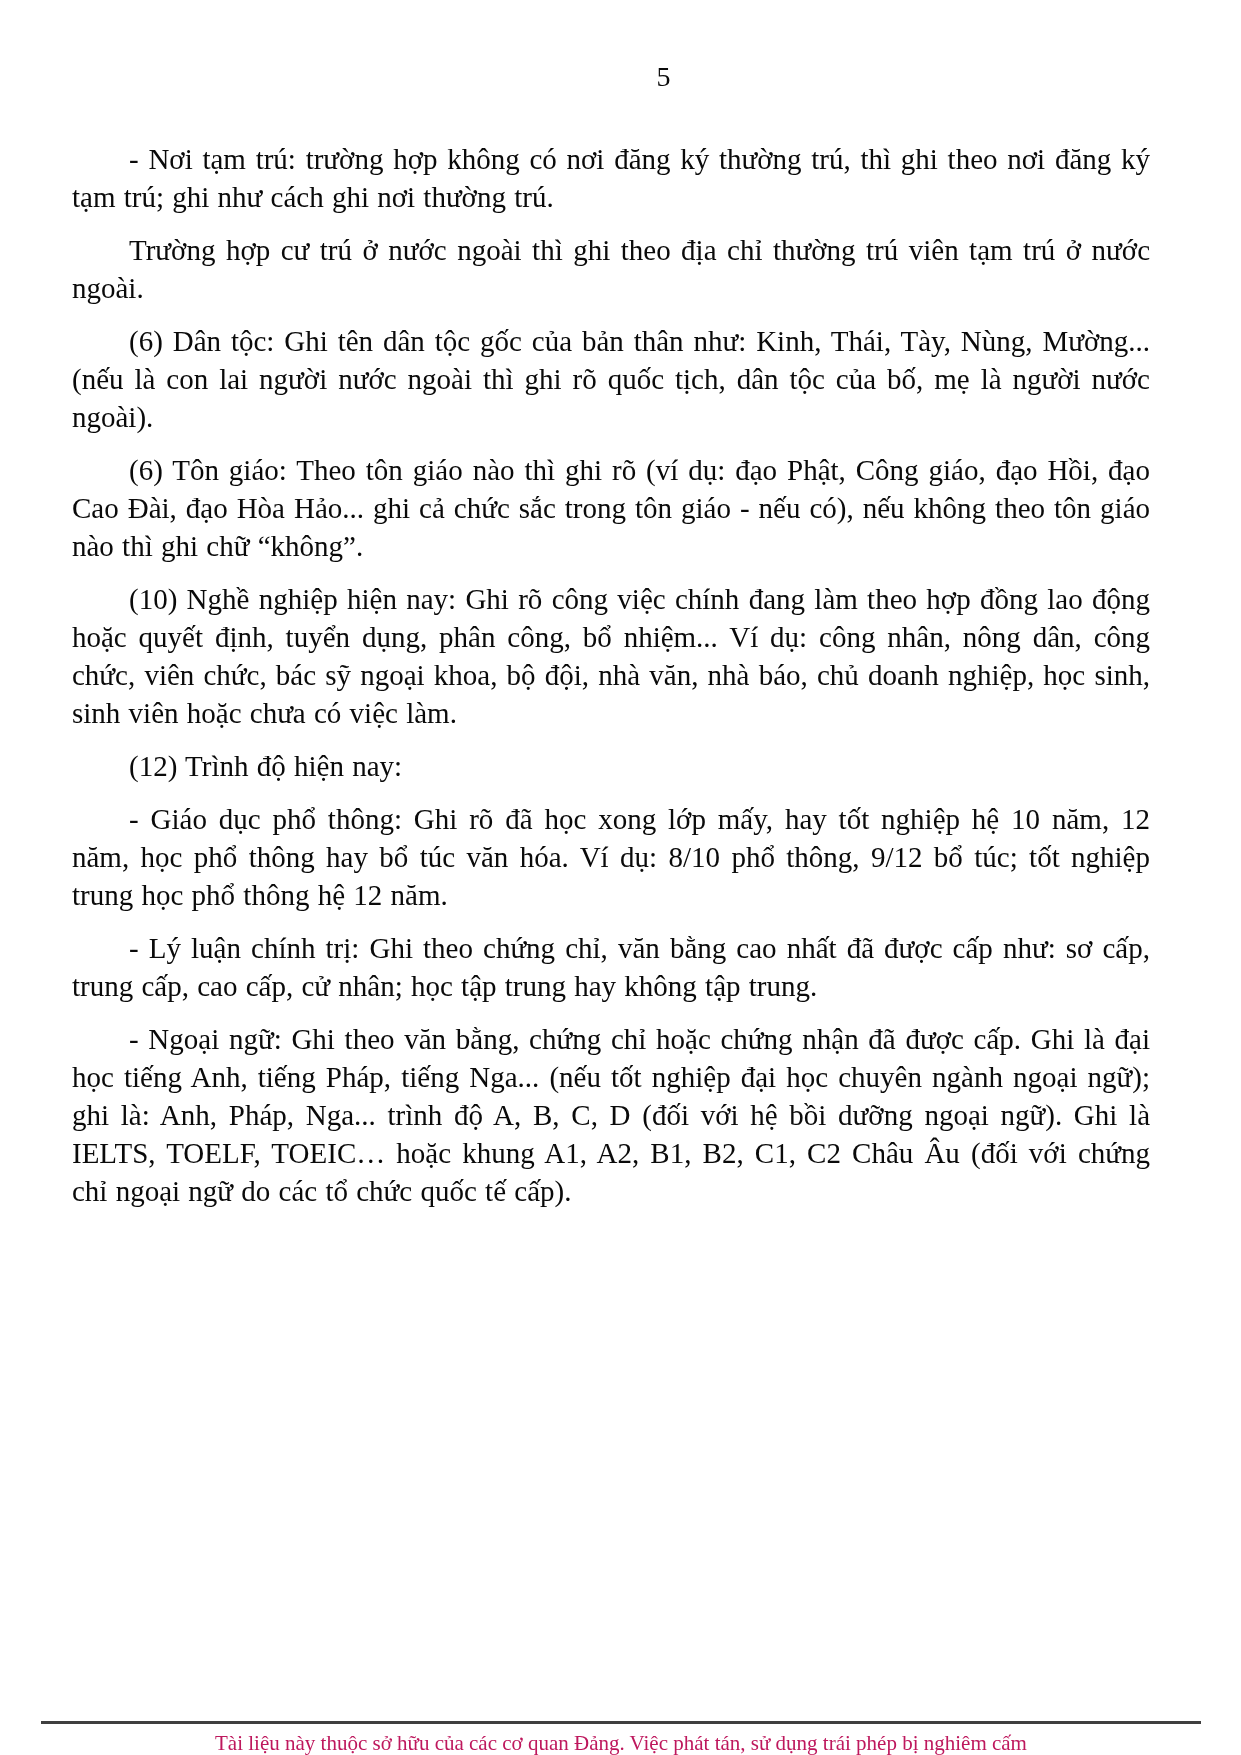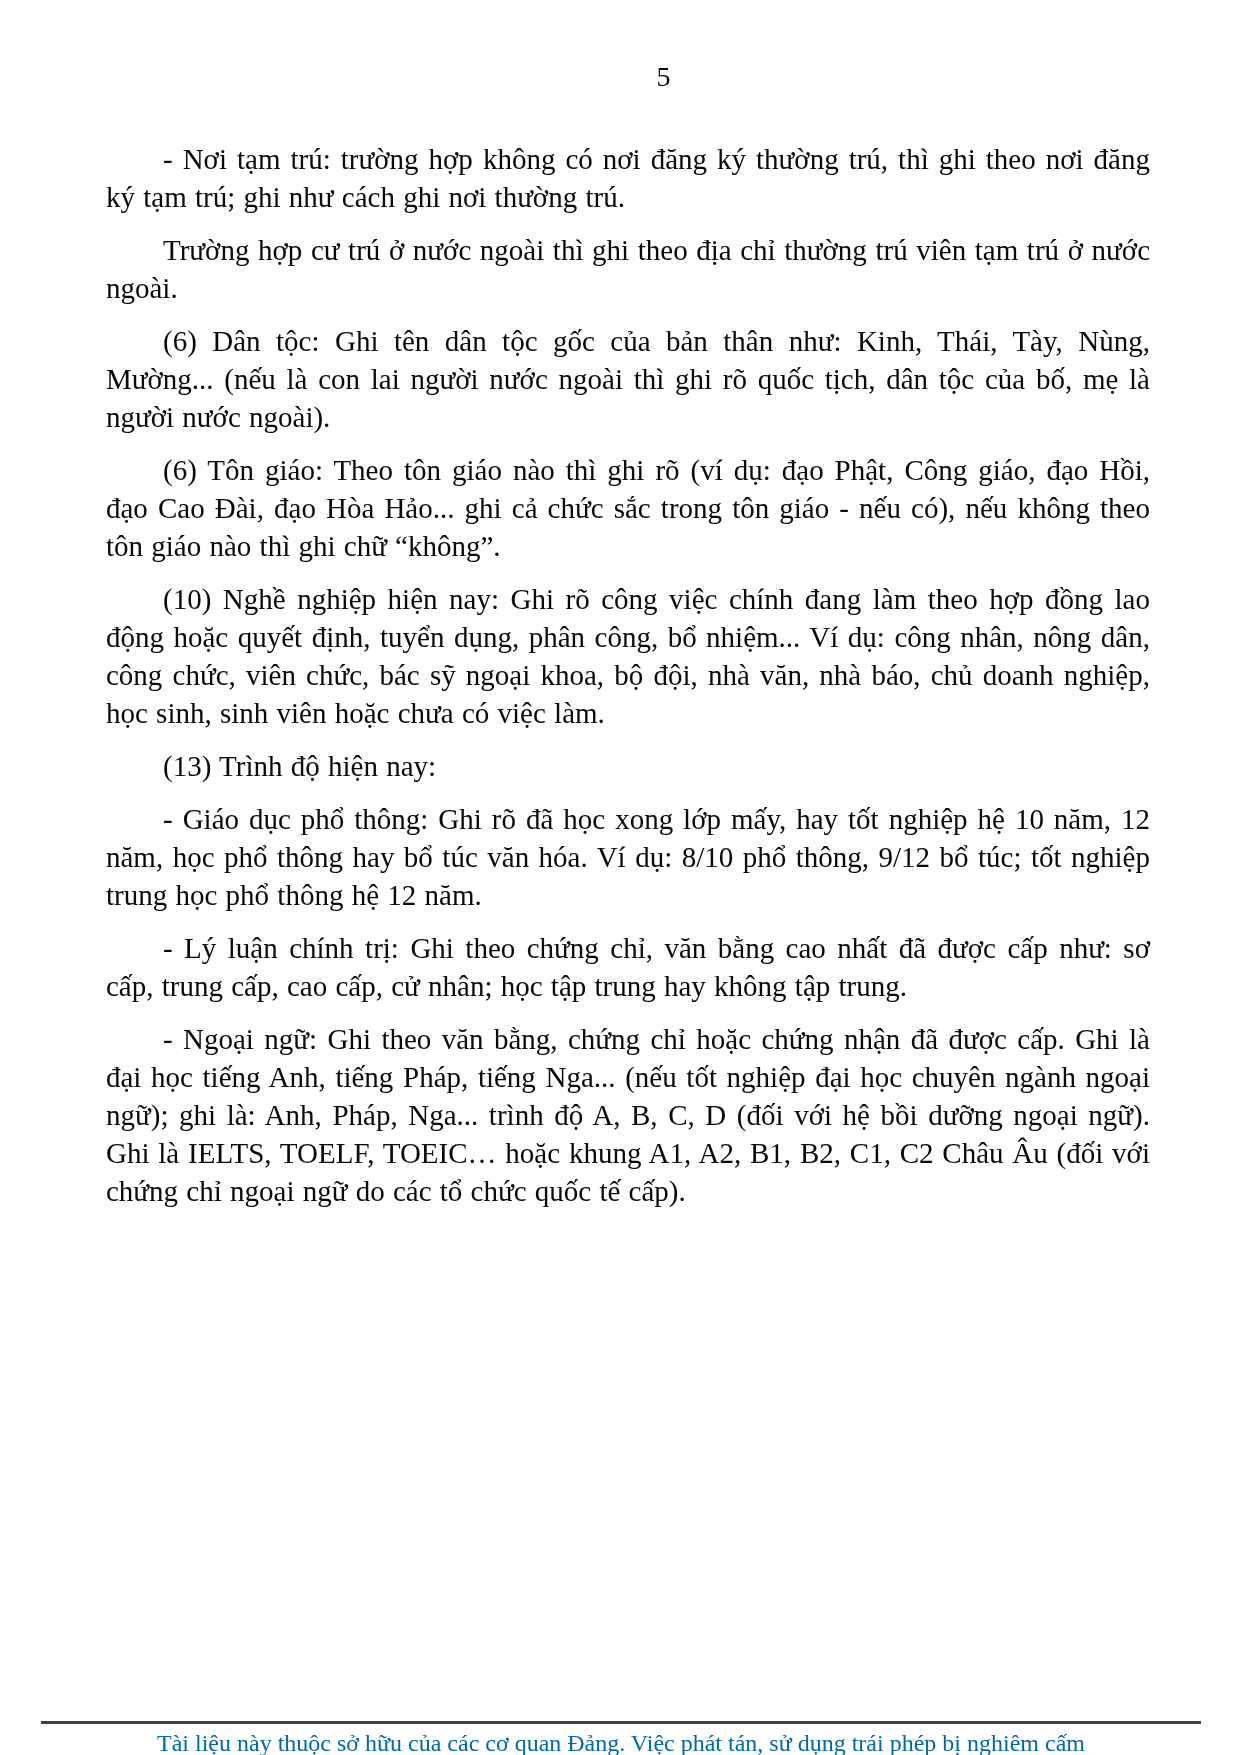--- a/index.html
+++ b/index.html
@@ -13,21 +13,21 @@
     overflow: hidden;
   }
   .page-number {
     margin: 0 91px 0 177px;
     padding-top: 58px;
     text-align: center;
     font-size: 28px;
     line-height: 38px;
   }
   .content {
-    margin: 44px 91px 0 106px;
+    margin: 44px 91px 0 72px;
   }
   .para {
     margin: 0 0 15px 0;
     font-size: 29px;
     line-height: 38px;
     text-align: justify;
     text-indent: 57px;
     word-spacing: 1px;
   }
   .footer-rule {
@@ -37,39 +37,39 @@
     top: 1721px;
     height: 0;
     border-top: 3px solid #3f3f3f;
   }
   .footer-text {
     position: absolute;
     left: 41px;
     right: 40px;
     top: 1731px;
     text-align: center;
-    font-size: 24px;
+    font-size: 21px;
     line-height: 24px;
-    color: #0369a1;
+    color: #be185d;
   }
 </style>
 </head>
 <body>
 
 <div class="page">
 
   <div class="page-number">5</div>
 
   <div class="content">
     <p class="para">- Nơi tạm trú: trường hợp không có nơi đăng ký thường trú, thì ghi theo nơi đăng ký tạm trú; ghi như cách ghi nơi thường trú.</p>
     <p class="para">Trường hợp cư trú ở nước ngoài thì ghi theo địa chỉ thường trú viên tạm trú ở nước ngoài.</p>
     <p class="para">(6) Dân tộc: Ghi tên dân tộc gốc của bản thân như: Kinh, Thái, Tày, Nùng, Mường... (nếu là con lai người nước ngoài thì ghi rõ quốc tịch, dân tộc của bố, mẹ là người nước ngoài).</p>
     <p class="para">(6) Tôn giáo: Theo tôn giáo nào thì ghi rõ (ví dụ: đạo Phật, Công giáo, đạo Hồi, đạo Cao Đài, đạo Hòa Hảo... ghi cả chức sắc trong tôn giáo - nếu có), nếu không theo tôn giáo nào thì ghi chữ “không”.</p>
     <p class="para">(10) Nghề nghiệp hiện nay: Ghi rõ công việc chính đang làm theo hợp đồng lao động hoặc quyết định, tuyển dụng, phân công, bổ nhiệm... Ví dụ: công nhân, nông dân, công chức, viên chức, bác sỹ ngoại khoa, bộ đội, nhà văn, nhà báo, chủ doanh nghiệp, học sinh, sinh viên hoặc chưa có việc làm.</p>
-    <p class="para">(13) Trình độ hiện nay:</p>
+    <p class="para">(12) Trình độ hiện nay:</p>
     <p class="para">- Giáo dục phổ thông: Ghi rõ đã học xong lớp mấy, hay tốt nghiệp hệ 10 năm, 12 năm, học phổ thông hay bổ túc văn hóa. Ví dụ: 8/10 phổ thông, 9/12 bổ túc; tốt nghiệp trung học phổ thông hệ 12 năm.</p>
     <p class="para">- Lý luận chính trị: Ghi theo chứng chỉ, văn bằng cao nhất đã được cấp như: sơ cấp, trung cấp, cao cấp, cử nhân; học tập trung hay không tập trung.</p>
     <p class="para">- Ngoại ngữ: Ghi theo văn bằng, chứng chỉ hoặc chứng nhận đã được cấp. Ghi là đại học tiếng Anh, tiếng Pháp, tiếng Nga... (nếu tốt nghiệp đại học chuyên ngành ngoại ngữ); ghi là: Anh, Pháp, Nga... trình độ A, B, C, D (đối với hệ bồi dưỡng ngoại ngữ). Ghi là IELTS, TOELF, TOEIC… hoặc khung A1, A2, B1, B2, C1, C2 Châu Âu (đối với chứng chỉ ngoại ngữ do các tổ chức quốc tế cấp).</p>
   </div>
 
   <div class="footer-rule"></div>
   <div class="footer-text">Tài liệu này thuộc sở hữu của các cơ quan Đảng. Việc phát tán, sử dụng trái phép bị nghiêm cấm</div>
 
 </div>
 

